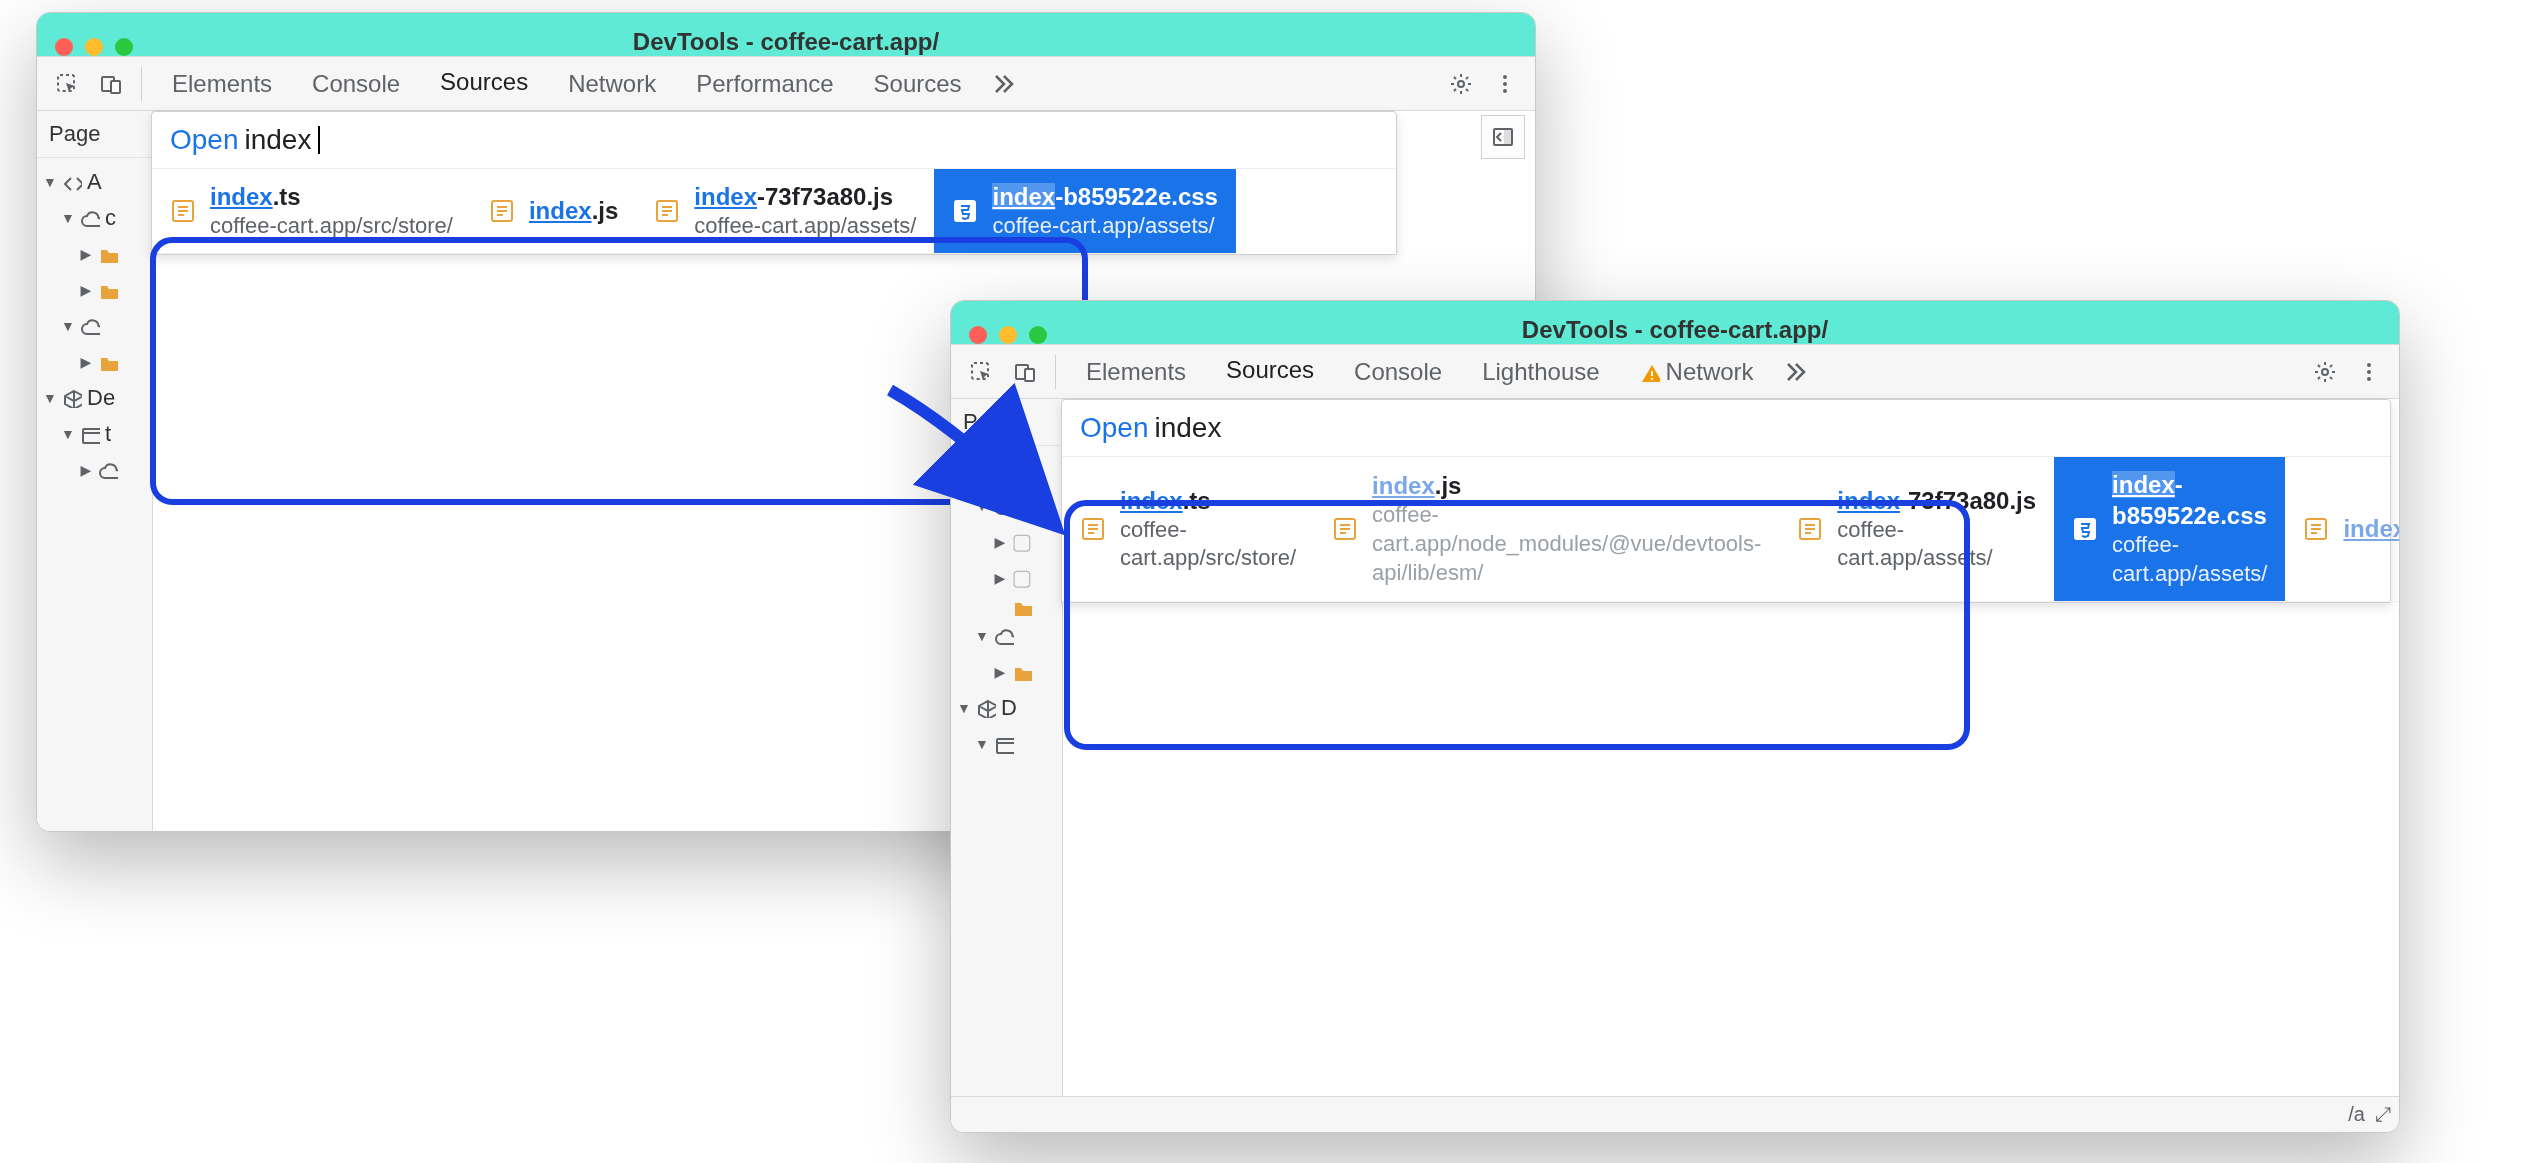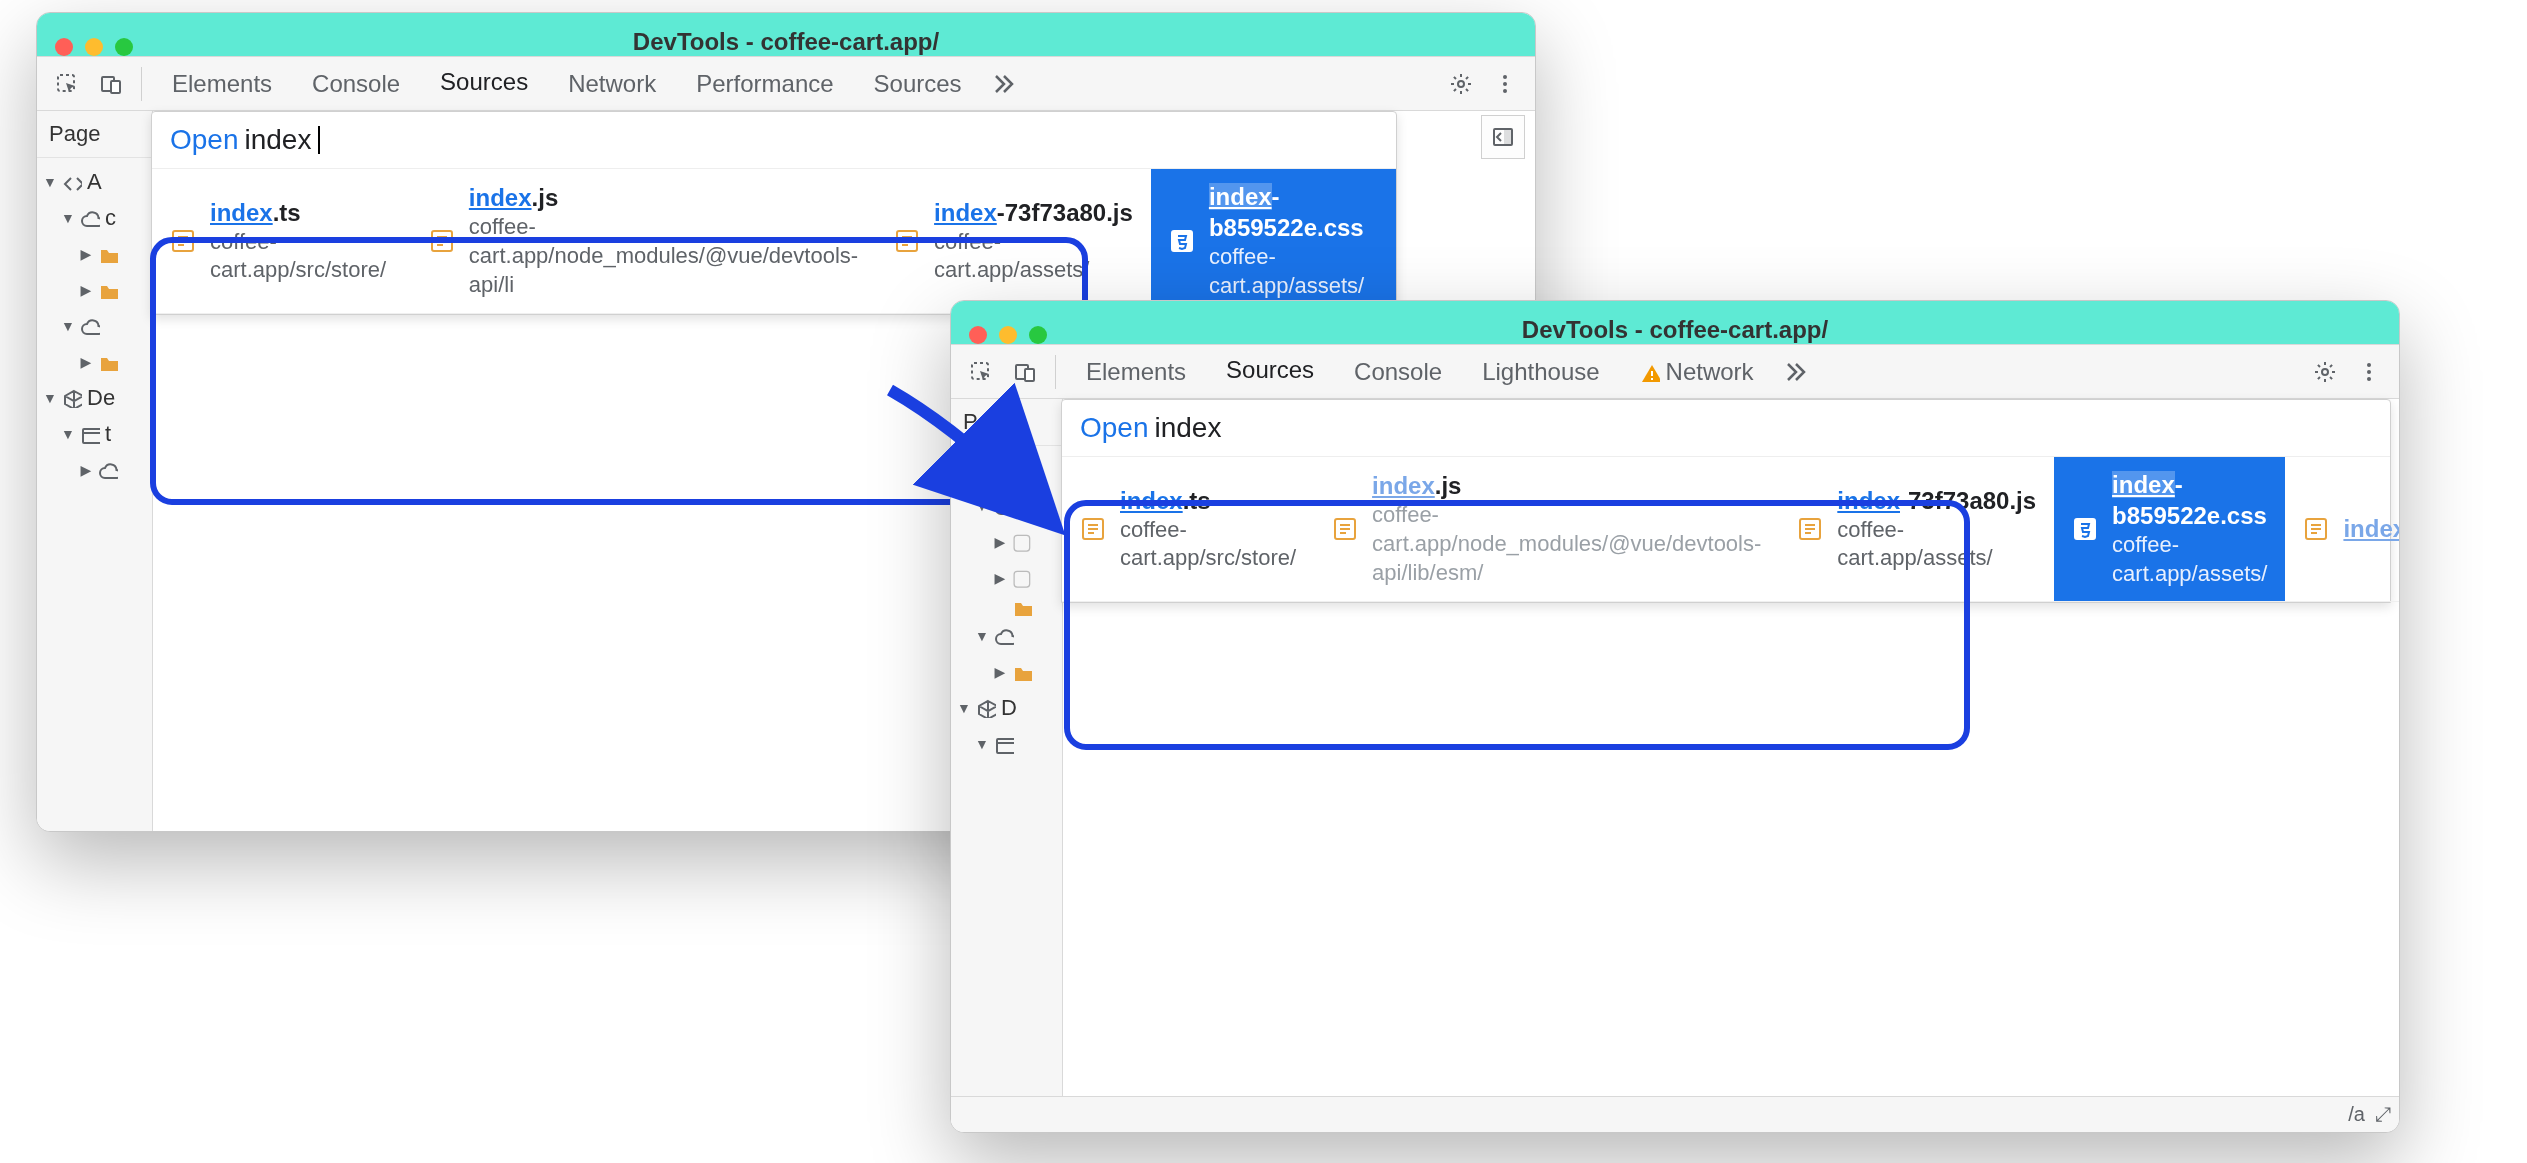--- a/index.html
+++ b/index.html
@@ -430,21 +430,20 @@
             </div>
           </div>
           <div class="result">
             <div class="ficon">
               <svg width="24" height="24">
                 <use href="#i-js"></use>
               </svg>
             </div>
             <div class="r-body">
               <div class="r-title"><span class="match">index</span><span class="suffix">.js</span></div>
-              <div class="r-path">coffee-cart.app/node_modules/@vue/devtools-api/li</div>
             </div>
           </div>
           <div class="result">
             <div class="ficon">
               <svg width="24" height="24">
                 <use href="#i-js"></use>
               </svg>
             </div>
             <div class="r-body">
               <div class="r-title"><span class="match">index</span><span class="suffix">-73f73a80.js</span></div>

